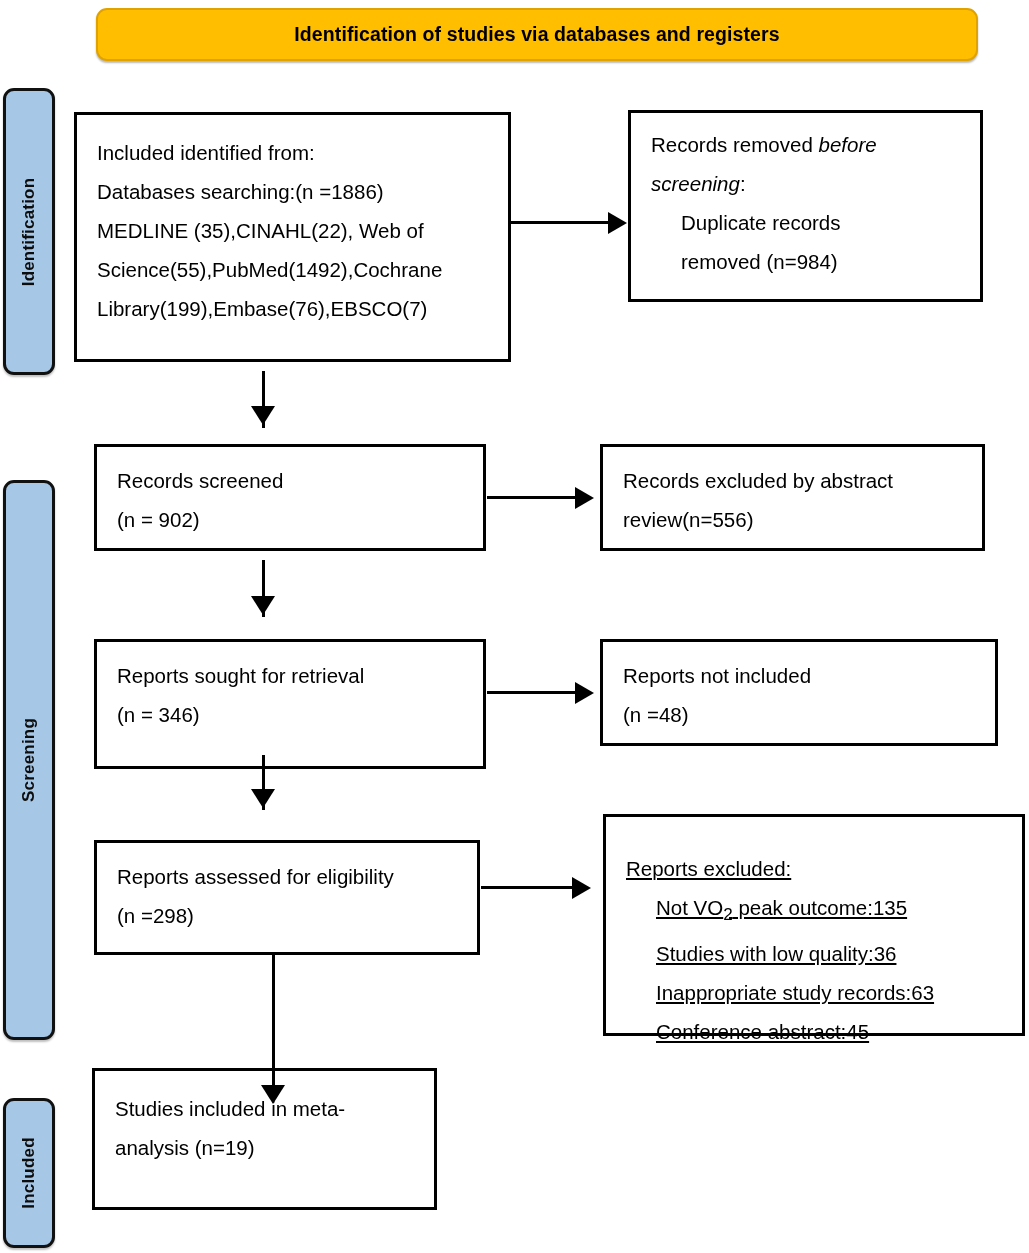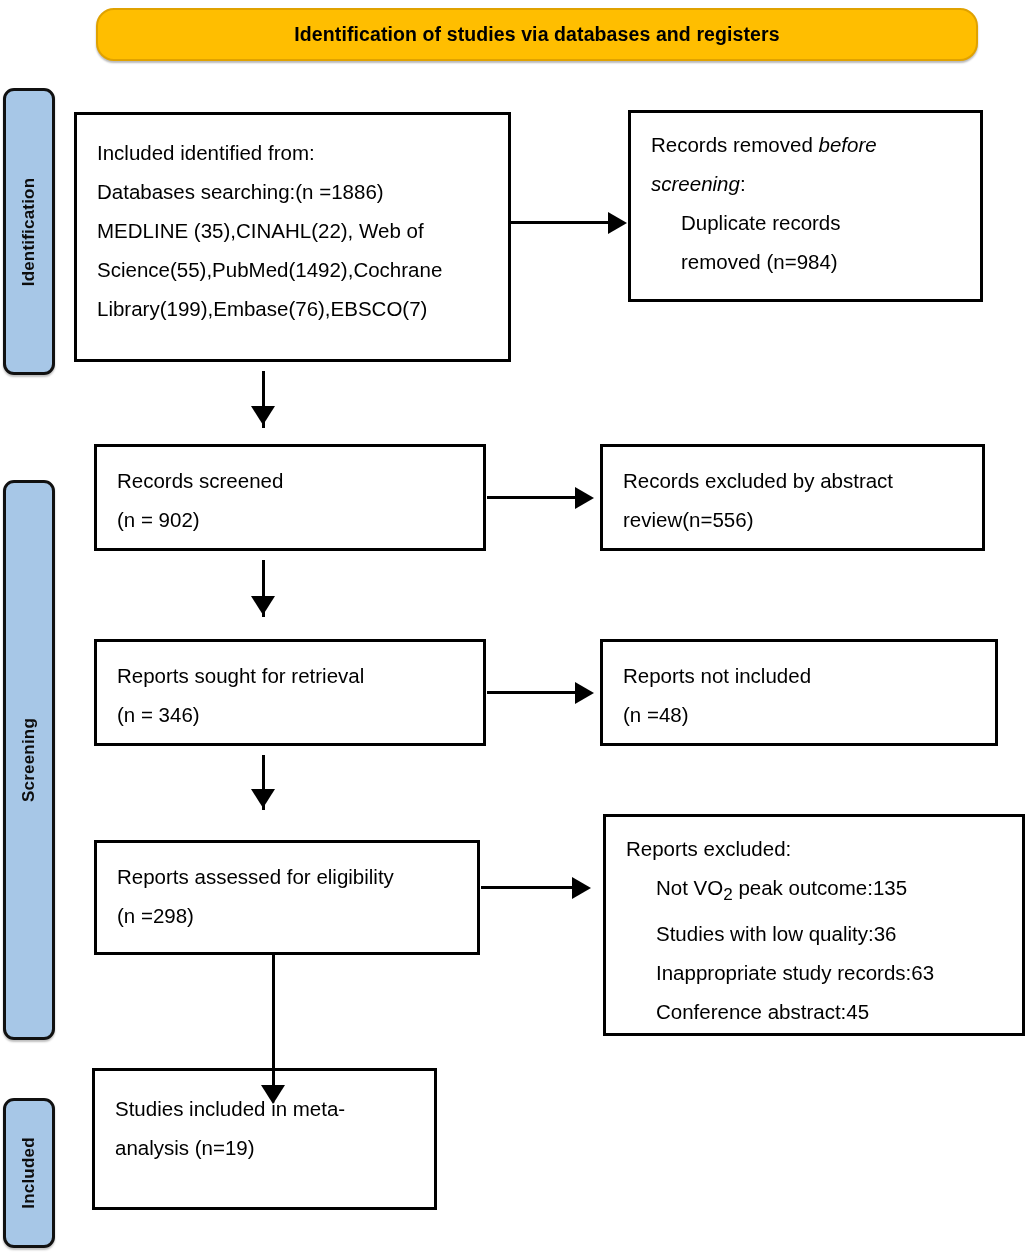--- a/index.html
+++ b/index.html
@@ -22,21 +22,21 @@
 
   
   .banner {
     position: absolute;
     left: 96px;
     top: 8px;
     width: 882px;
     height: 53px;
     background: #ffbe00;
     border: 2px solid #e0a200;
-    border-radius: 18px;
+    border-radius: 11px;
     display: flex;
     align-items: center;
     justify-content: center;
     box-sizing: border-box;
     box-shadow: 0 2px 2px rgba(0,0,0,0.28);
   }
   .banner-text {
     font-size: 19.5px;
     font-weight: bold;
     letter-spacing: 0.1px;
@@ -86,29 +86,29 @@
     color: #000000;
     white-space: nowrap;
   }
   .indent { padding-left: 30px; }
   .ital { font-style: italic; }
 
   #box-identified  { left: 74px;  top: 112px; width: 437px; height: 250px; }
   #box-removed     { left: 628px; top: 110px; width: 355px; height: 192px; }
   #box-screened    { left: 94px;  top: 444px; width: 392px; height: 107px; }
   #box-excluded-abs{ left: 600px; top: 444px; width: 385px; height: 107px; }
-  #box-sought      { left: 94px;  top: 639px; width: 392px; height: 107px; }
+  #box-sought      { left: 94px;  top: 639px; width: 392px; height: 130px; }
   #box-notretr     { left: 600px; top: 639px; width: 398px; height: 107px; }
   #box-assessed    { left: 94px;  top: 829px; width: 386px; height: 115px; margin-top: 11px; }
   #box-excluded    { left: 603px; top: 814px; width: 422px; height: 222px; }
   #box-included    { left: 92px;  top: 1068px; width: 345px; height: 142px; }
 
   #box-identified { padding-top: 18px; }
   #box-removed    { padding-top: 12px; }
-  #box-excluded   { padding-top: 12px; }
+  #box-excluded   { padding-top: 32px; text-decoration: underline; }
   #box-included   { padding-top: 18px; }
 
   
   .conn-v {
     position: absolute;
     width: 3px;
     background: #000000;
   }
   .conn-h {
     position: absolute;

